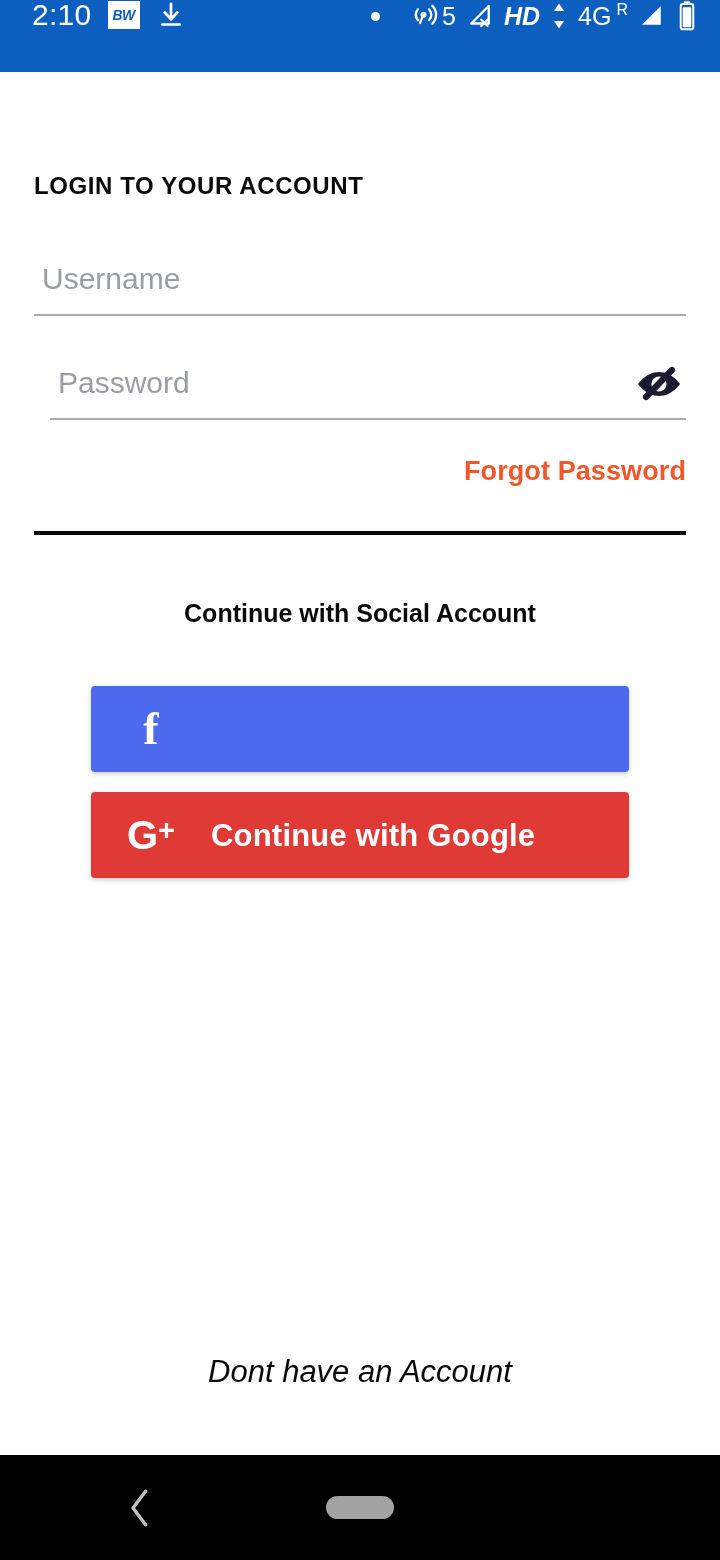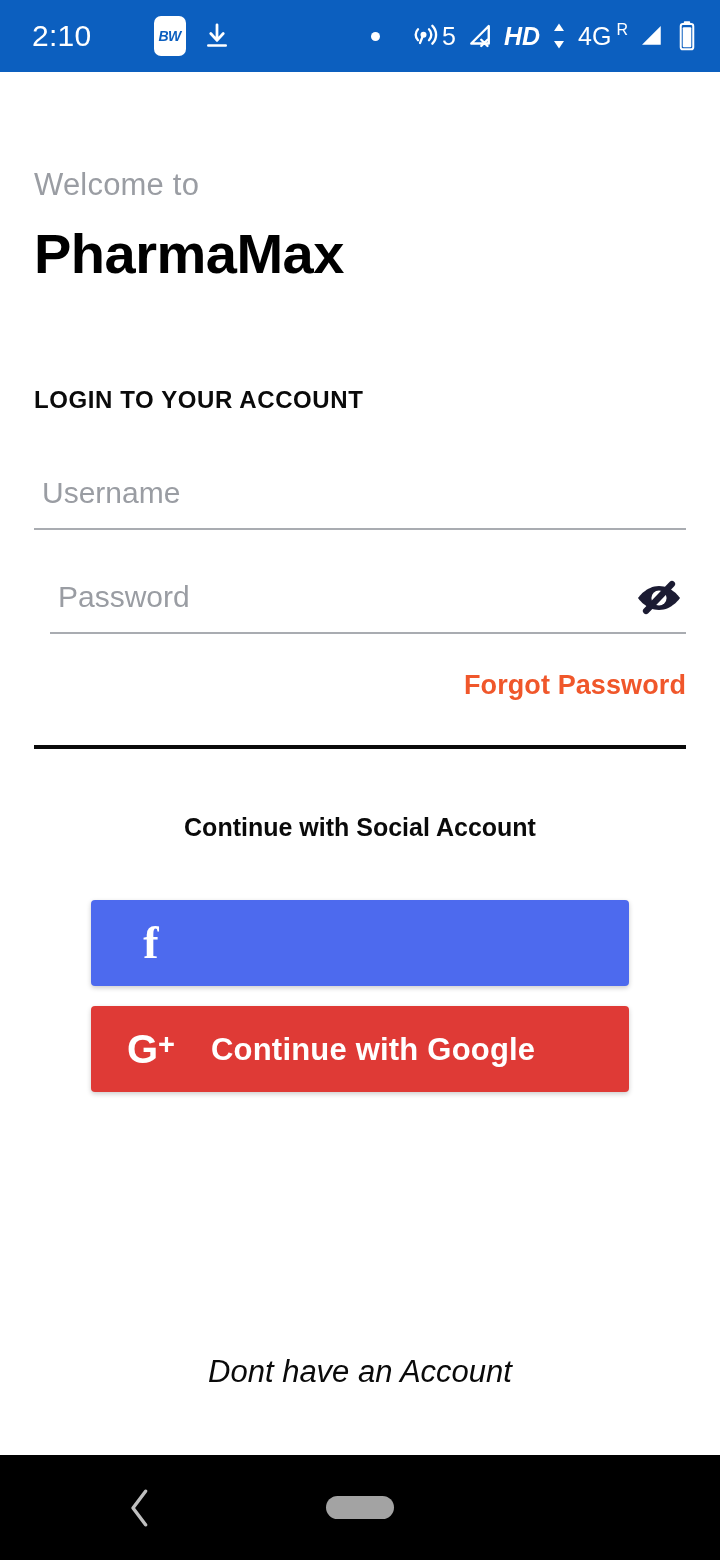--- a/index.html
+++ b/index.html
@@ -19,46 +19,45 @@
     background: #ffffff;
     display: flex;
     flex-direction: column;
   }
 
   
   #status-bar {
     height: 72px;
     background: #0C5FBF;
     display: flex;
-    align-items: center;
+    align-items: flex-start;
     justify-content: space-between;
     padding: 0 22px 0 32px;
     flex: 0 0 auto;
   }
   .sb-left {
     display: flex;
     align-items: center;
     gap: 16px;
   }
   .sb-time {
     color: #ffffff;
     font-size: 30px;
     font-weight: 400;
     letter-spacing: 0.3px;
     line-height: 1;
   }
   .sb-applogo {
     width: 32px;
-    height: 40px;
+    height: 28px;
     background: #ffffff;
-    border-radius: 7px;
-    display: flex;
-    align-items: center;
-    justify-content: center;
-    margin-left: 46px;
+    border-radius: 0;
+    display: flex;
+    align-items: center;
+    justify-content: center;
   }
   .sb-applogo span {
     color: #0C5FBF;
     font-size: 14px;
     font-weight: 700;
     font-style: italic;
     line-height: 1;
     letter-spacing: -0.5px;
   }
   .sb-right {
@@ -395,24 +394,20 @@
           <rect x="4.6" y="1" width="4.8" height="2" rx="0.7" fill="#ffffff"></rect>
           <rect x="2.3" y="3" width="9.4" height="19" rx="1.6" stroke="#ffffff" stroke-width="1.5" fill="none"></rect>
           <rect x="3.8" y="5.4" width="6.4" height="15" rx="0.8" fill="#ffffff"></rect>
         </svg>
       </span>
     </div>
   </div>
 
   <div id="content">
 
-    <div id="welcome-block">
-      <div id="welcome-label">Welcome to</div>
-      <div id="app-name">PharmaMax</div>
-    </div>
 
     <div id="login-heading">LOGIN TO YOUR ACCOUNT</div>
 
     <div class="field" id="username-field">
       <input type="text" placeholder="Username" style="">
     </div>
 
     <div class="field" id="password-field">
       <input type="password" placeholder="Password" style="">
       <button id="toggle-password-visibility">

